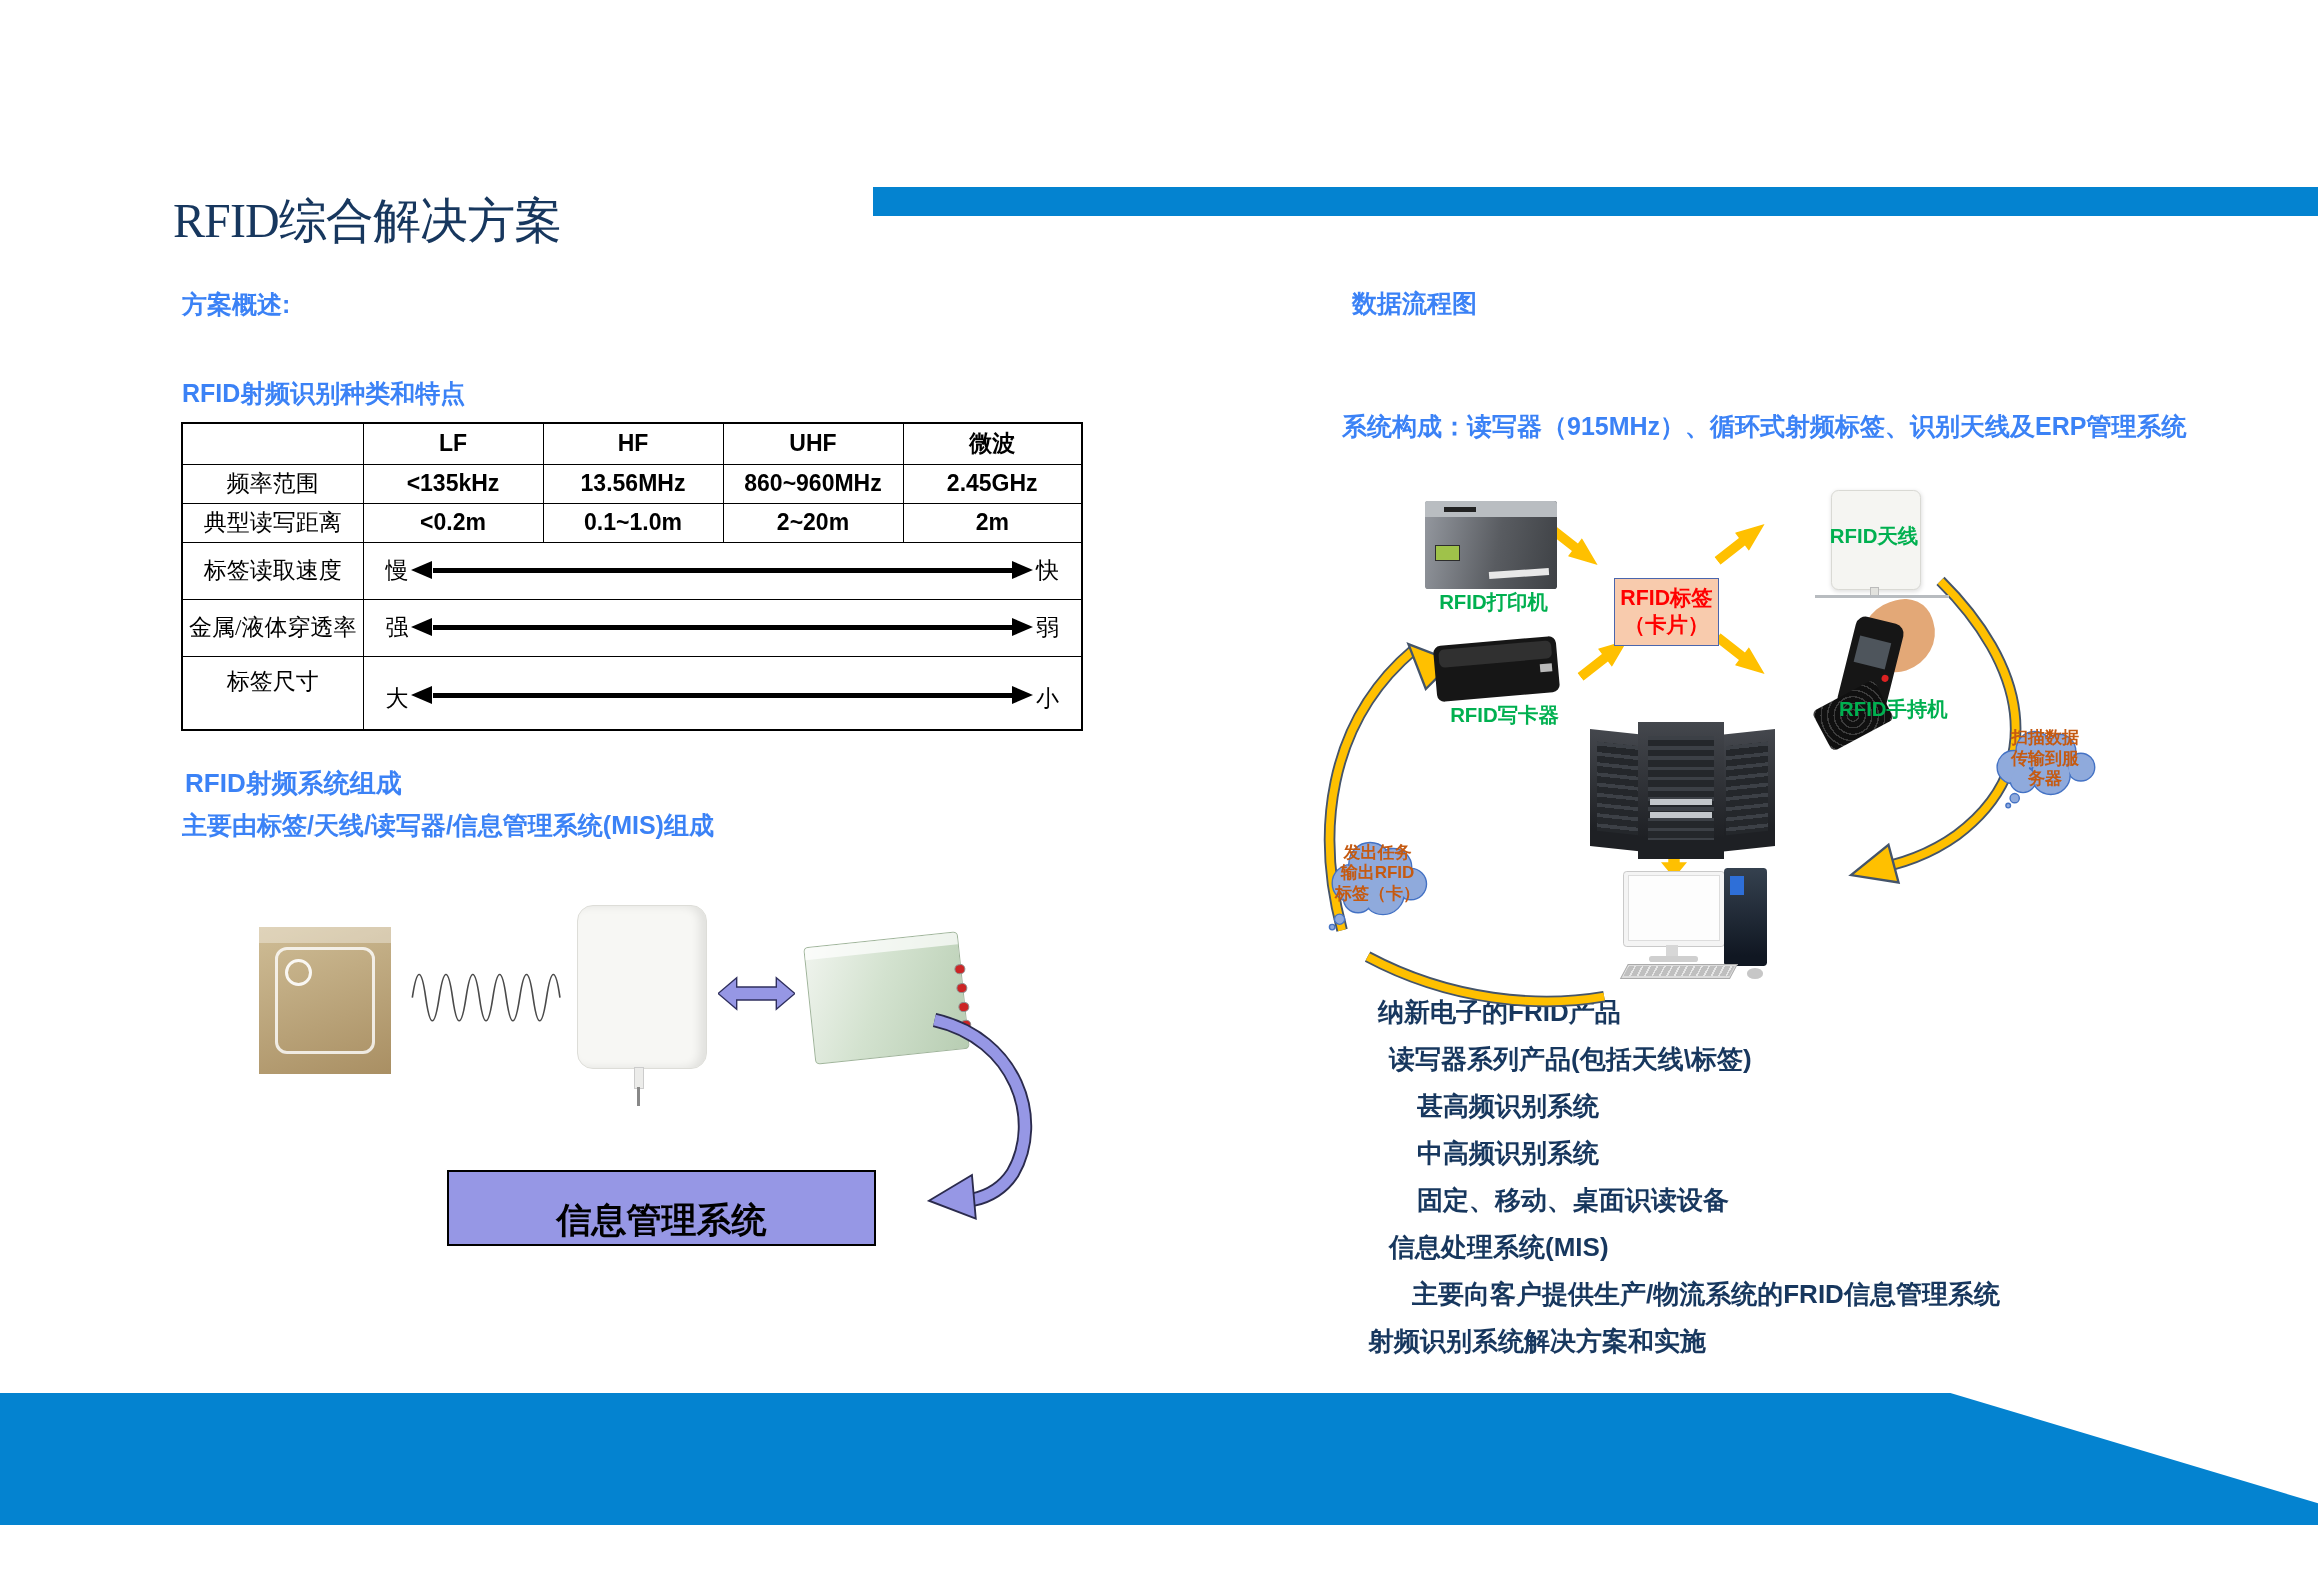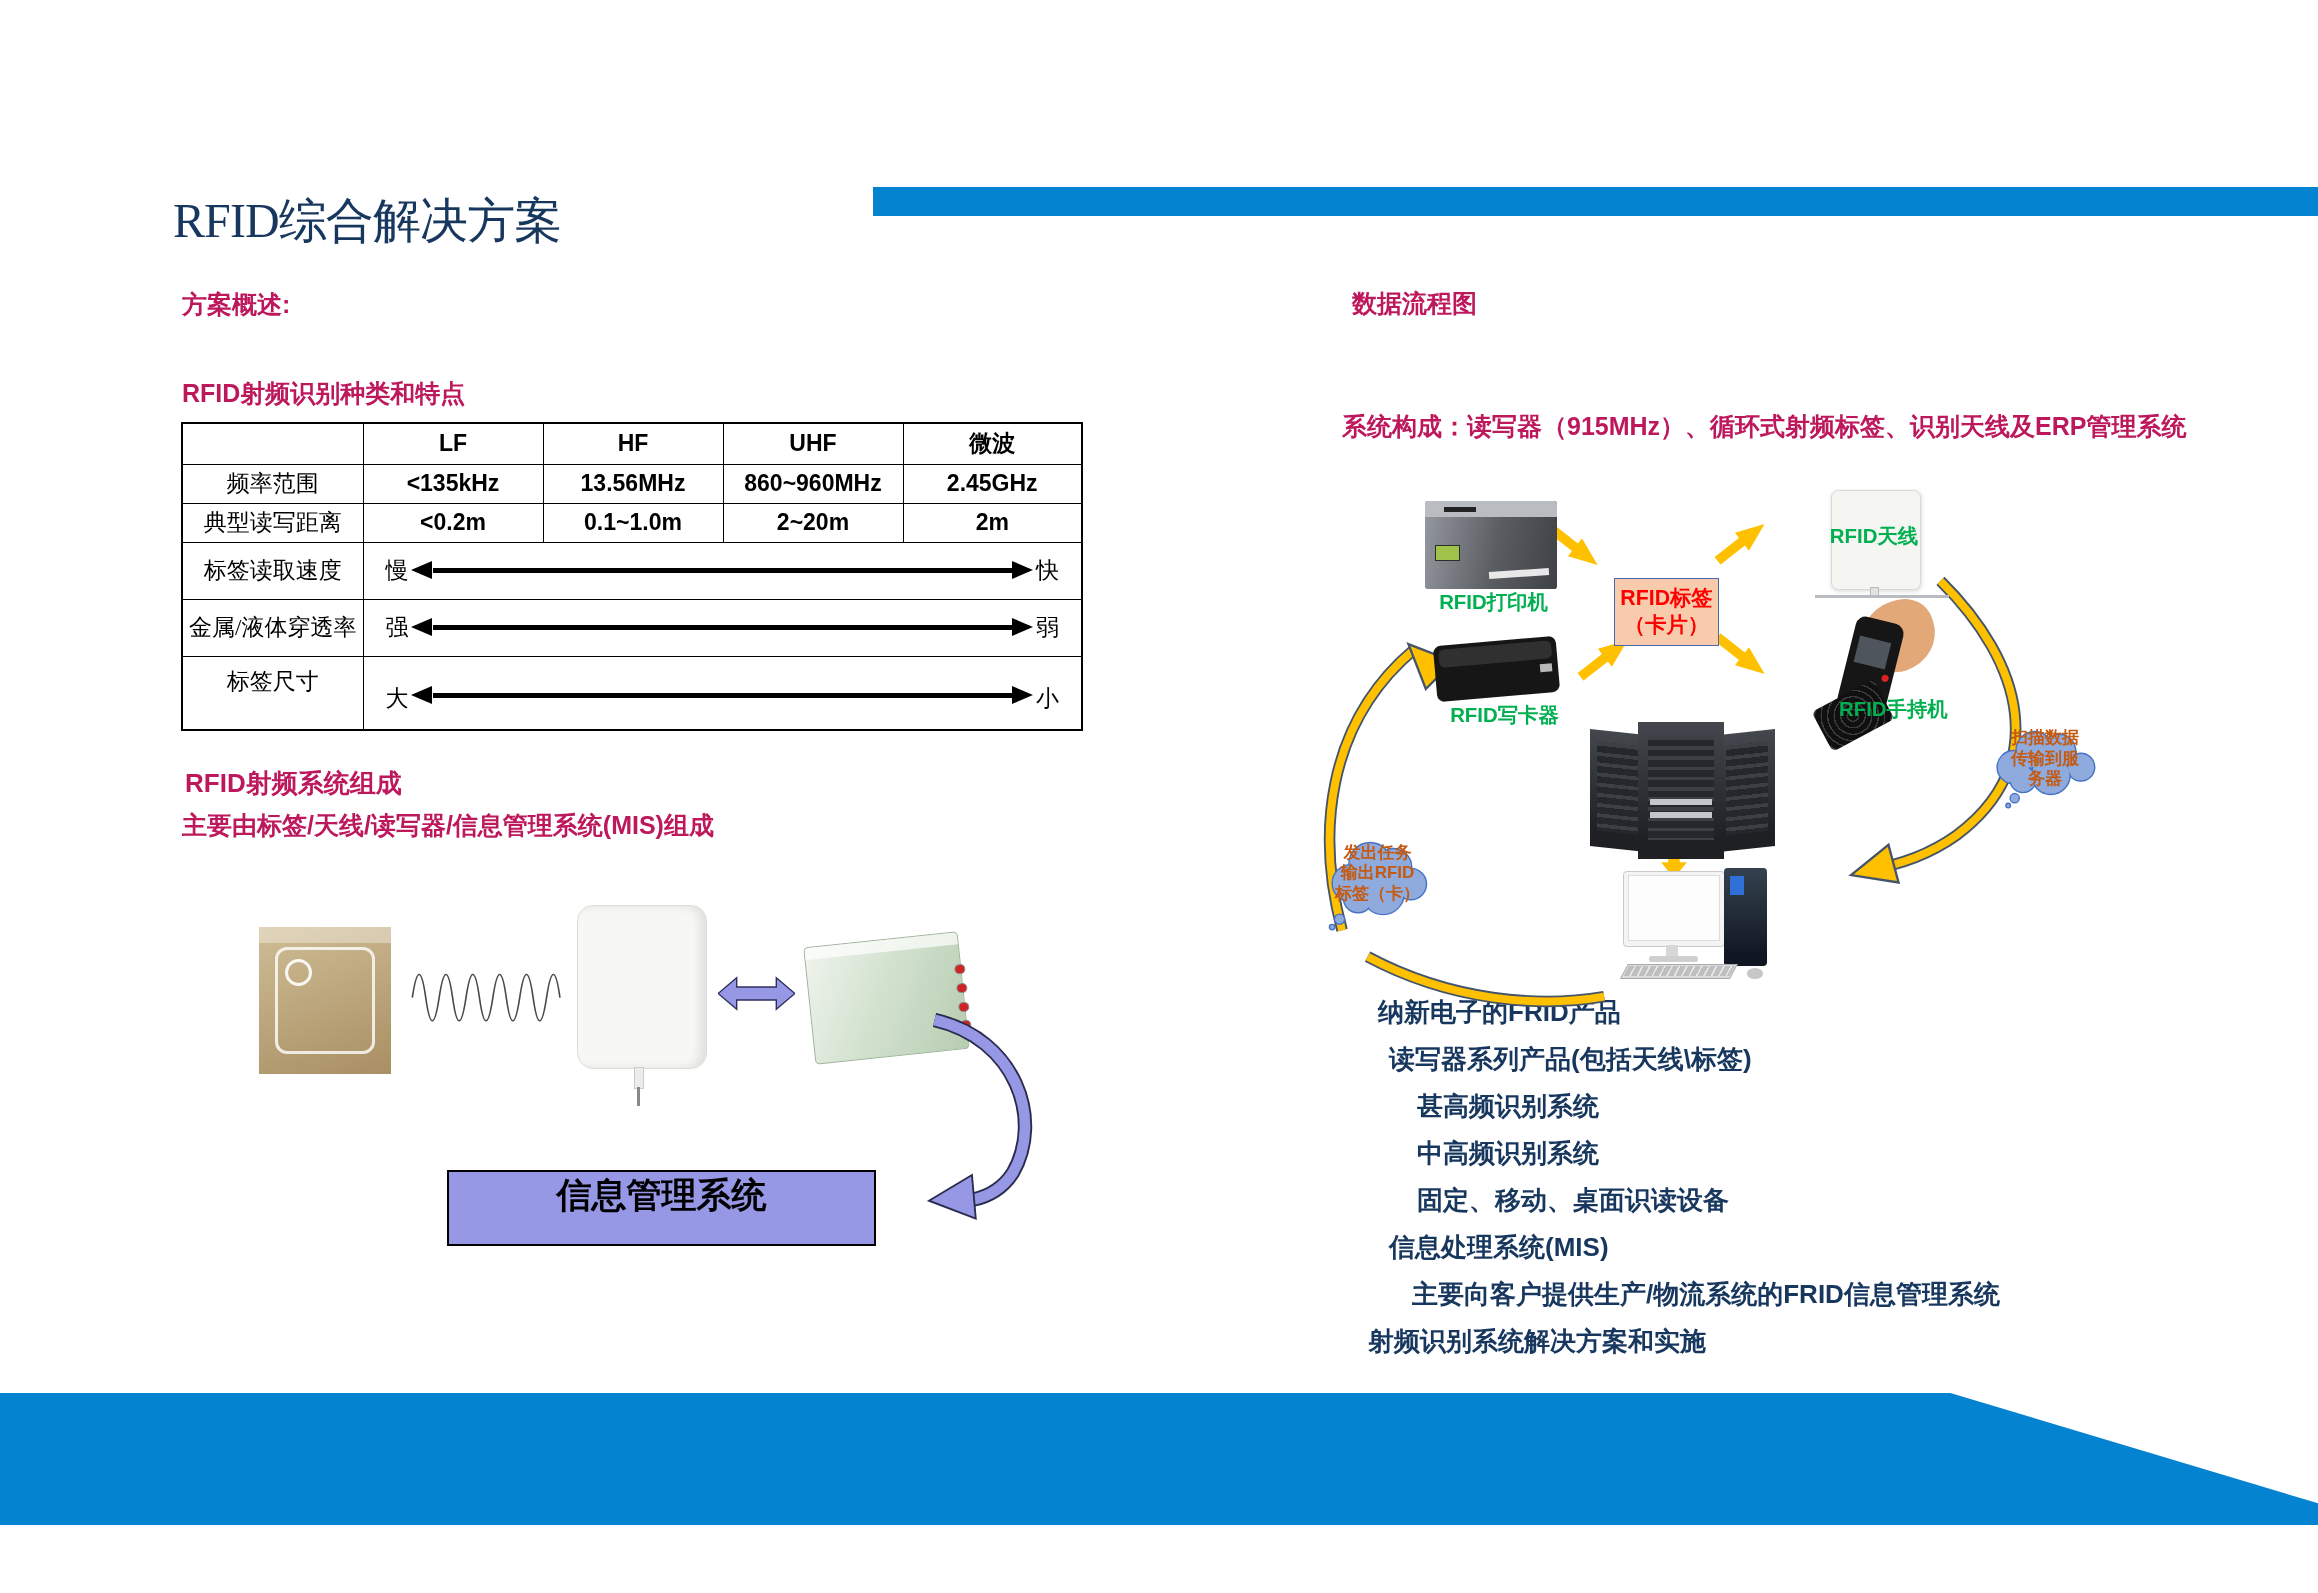--- a/index.html
+++ b/index.html
@@ -1,19 +1,19 @@
 <!DOCTYPE html>
 <html style="font-size:7.4px"><head>
 <meta charset="utf-8">
 <style>
   html,body{margin:0;padding:0;background:#ffffff;}
   #stage{position:relative;width:2333px;height:1594px;background:#fff;overflow:hidden;
          font-family:"Liberation Sans",sans-serif;}
   .abs{position:absolute;}
-  .navy{color:#be185d;font-weight:bold;}
+  .navy{color:#3b82f6;font-weight:bold;}
 
   
   .top-bar{left:873px;top:187px;width:1460px;height:29px;background:#0483D0;}
   .bottom-band{left:0;top:1393px;width:2333px;height:132px;background:#0483D0;
     clip-path:polygon(0 0,83.6% 0,100% 87%,100% 100%,0 100%);}
 
   
   .title{left:173px;top:189px;width:649px;font-family:"Liberation Serif",serif;
          font-size:48px;color:#17375E;letter-spacing:-0.9px;white-space:nowrap;}
   .l-line{font-size:25px;white-space:nowrap;}
@@ -57,21 +57,21 @@
     border:0.5px solid #ccc;}
   .antennaL-pin{left:637px;top:1087px;width:2.8px;height:18.5px;background:#888;}
   .reader{left:809px;top:939px;width:153px;height:116px;transform:rotate(-6deg);
     background:linear-gradient(115deg,#f0f4ee 0%,#d3e2cf 45%,#b7cdb2 100%);
     border:0.9px solid #9fb49a;border-radius:4.6px;}
   .reader::before{content:"";position:absolute;left:0;top:0;width:100%;height:12px;
     background:rgba(255,255,255,.7);border-radius:3.7px 3.7px 0 0;}
   .reader .conn{position:absolute;right:-4.6px;width:8.3px;height:8.3px;border-radius:50%;
     background:#cc2525;border:1.9px solid #8d8d8d;}
   .mis-box{left:447px;top:1170px;width:425px;height:72px;background:#9697E5;
-    border:2.8px solid #000;display:flex;align-items:flex-start;justify-content:center;
+    border:2.8px solid #000;display:flex;align-items:flex-end;justify-content:center;
     font-family:"Liberation Serif",serif;font-weight:bold;font-size:35px;color:#000;}
 
   
   .flow-head{left:1352px;top:287px;}
   .comp-line{left:1342px;top:410px;}
   .products{left:1345px;top:995px;width:951px;}
   .products .pl{height:47px;font-size:26px;color:#17375E;font-weight:bold;white-space:nowrap;}
   .p0{padding-left:0;margin-left:33px;} .p1{padding-left:44px;} .p2{padding-left:72px;}
   .p3{padding-left:72px;} .p4{padding-left:72px;} .p5{padding-left:44px;}
   .p6{padding-left:67px;} .p7{padding-left:23px;}

